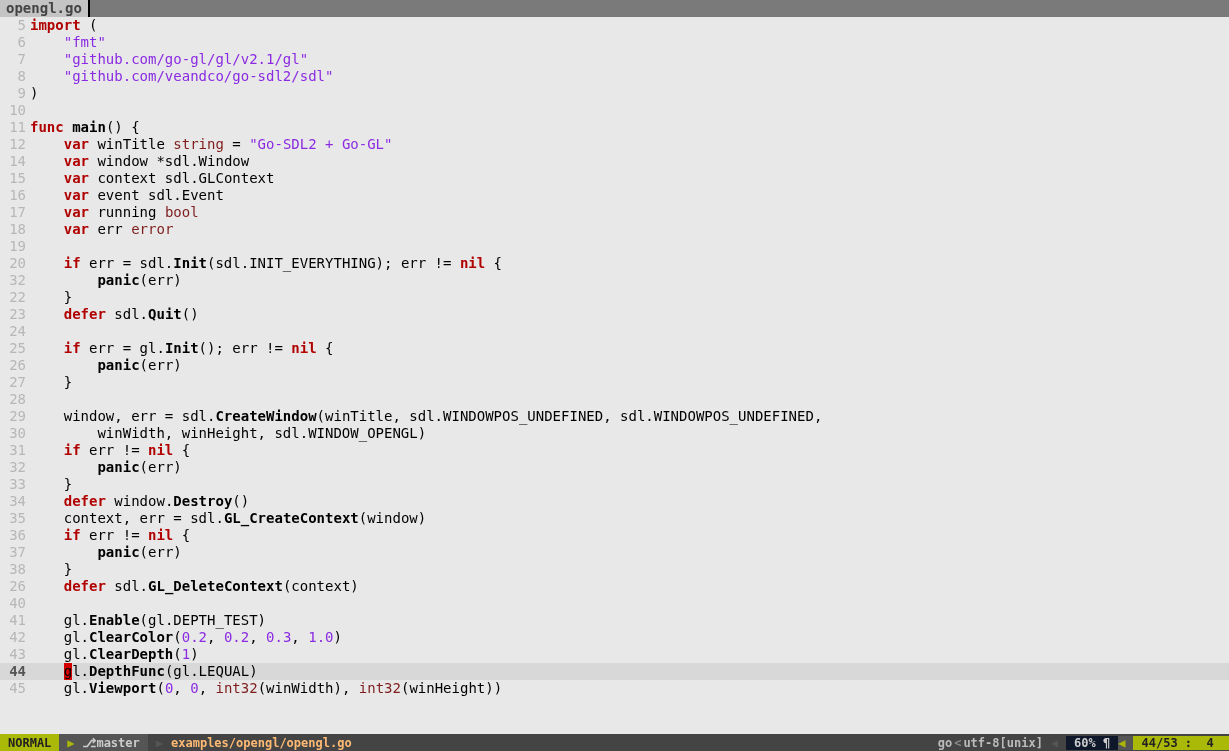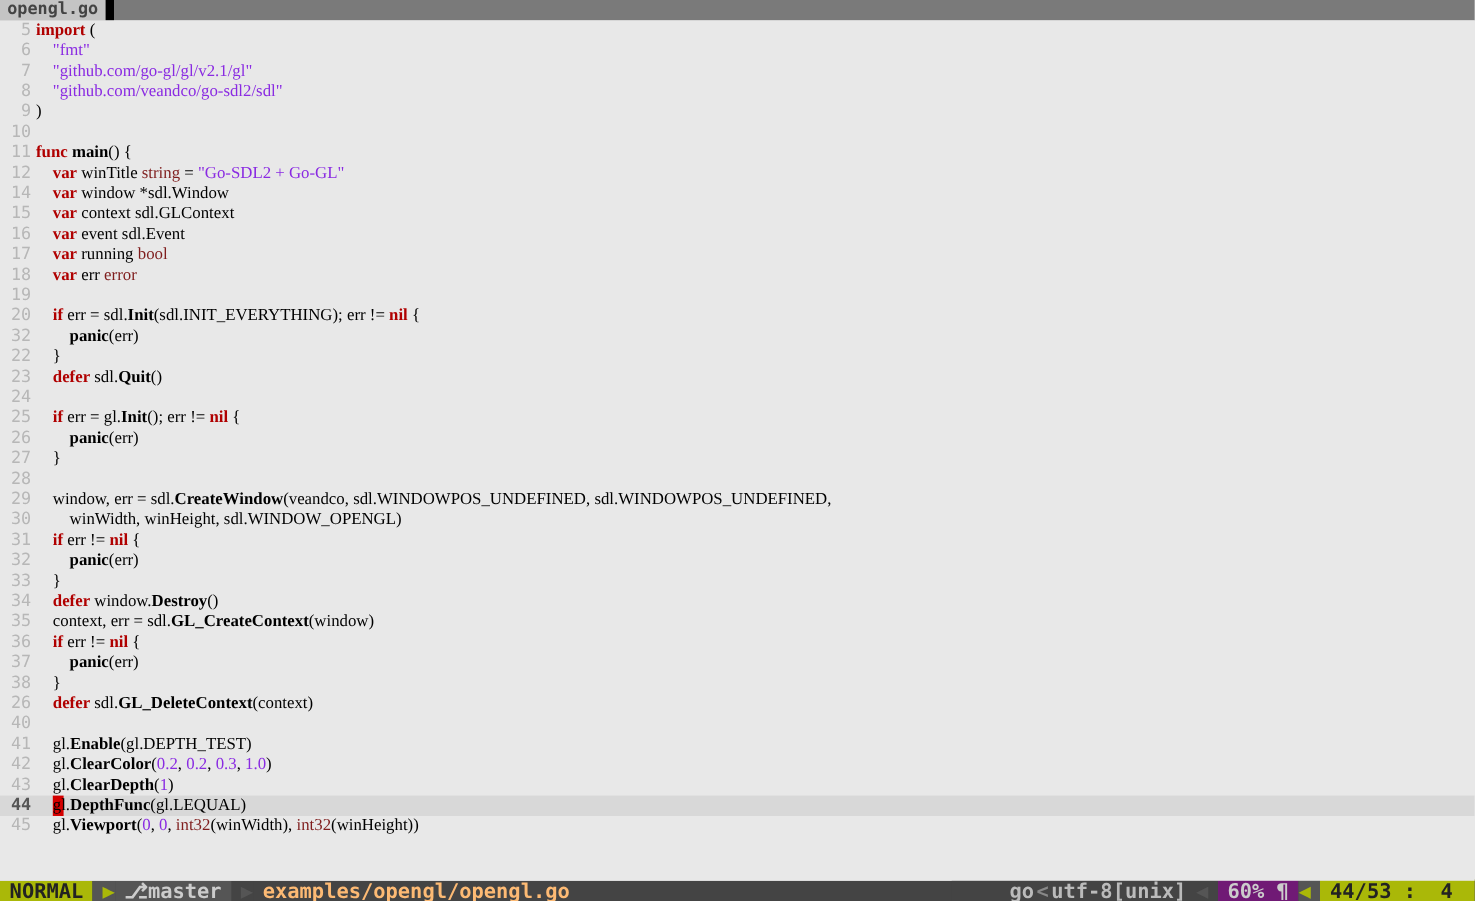--- a/index.html
+++ b/index.html
@@ -17,21 +17,21 @@
   .tabbar {
     background: #7a7a7a;
     height: 17px;
     display: flex;
     color: #444;
     font-weight: bold;
   }
   .tab {
     background: #c4c4c4;
     padding: 0 6px;
-    border-right: 7px solid #000000;
+    border-right: 2px solid #000000;
     line-height: 17px;
   }
   .editor {
     flex: 1;
     background: #e8e8e8;
     color: #222;
     line-height: 17px;
     overflow: hidden;
     position: relative;
   }
@@ -39,21 +39,21 @@
     display: flex;
     white-space: pre;
   }
   .gutter {
     width: 30px;
     text-align: right;
     color: #b7b7b7;
     padding-right: 4px;
     flex-shrink: 0;
   }
-  .code { flex: 1; font-family: Liberation Serif, serif; }
+  .code { flex: 1; }
   .line.cursorline { background: #d8d8d8; }
   .line.cursorline .gutter { color: #555; font-weight:bold;}
   .cursorblock {
     display: inline-block;
     background: #d40000;
     width: 8.5px;
     height: 17px;
     vertical-align: top;
     margin-right:-8.5px;
   }
@@ -62,30 +62,30 @@
   .str { color: #8a2be2; }
   .typ { color: #7f1d1d; }
   .num { color: #8a2be2; }
   .op  { color: #000; }
   .statusbar {
     height: 17px;
     background: #444444;
     color: #d8d8d8;
     display: flex;
     align-items: center;
-    font-size: 17px;
+    font-size: 12px;
     font-weight: bold;
   }
   .st-seg { padding: 0 8px; display:flex; align-items:center; height:100%;}
   .st-mode { background: #aab808; color: #222; }
   .st-branch { background: #555555; color:#ccc;}
   .st-file { background:#444444; color:#fdba74; flex:1;}
   .st-right { background:#444444; display:flex;}
   .st-enc { color:#bbb;margin-left:40px;}
-  .st-pct { background:#701a75;color:#ccc;}
+  .st-pct { background:#0f172a;color:#ccc;}
   .st-pos { background:#aab808;color:#222;}
   .sep  { padding:0 2px; color:#888;}
   .sepL { color:#aab808; background:#555555; padding-right:0;}
   .sepL2{ color:#555555; background:#444444; padding-right:0;}
   .sepR2{ color:#555555; background:#444444; padding-left:0;}
   .sepR { color:#aab808; background:#555555; padding-left:0;}
   .pil  { font-family: monospace;}
 </style>
 </head>
 <body>
@@ -111,21 +111,21 @@
     <div class="line"><span class="gutter">19</span><span class="code"></span></div>
     <div class="line"><span class="gutter">20</span><span class="code"><span class="op">    </span><span class="kw">if</span><span class="op"> err = sdl.</span><span class="fn">Init</span><span class="op">(sdl.INIT_EVERYTHING); err != </span><span class="kw">nil</span><span class="op"> {</span></span></div>
     <div class="line"><span class="gutter">32</span><span class="code"><span class="op">        </span><span class="fn">panic</span><span class="op">(err)</span></span></div>
     <div class="line"><span class="gutter">22</span><span class="code"><span class="op">    }</span></span></div>
     <div class="line"><span class="gutter">23</span><span class="code"><span class="op">    </span><span class="kw">defer</span><span class="op"> sdl.</span><span class="fn">Quit</span><span class="op">()</span></span></div>
     <div class="line"><span class="gutter">24</span><span class="code"></span></div>
     <div class="line"><span class="gutter">25</span><span class="code"><span class="op">    </span><span class="kw">if</span><span class="op"> err = gl.</span><span class="fn">Init</span><span class="op">(); err != </span><span class="kw">nil</span><span class="op"> {</span></span></div>
     <div class="line"><span class="gutter">26</span><span class="code"><span class="op">        </span><span class="fn">panic</span><span class="op">(err)</span></span></div>
     <div class="line"><span class="gutter">27</span><span class="code"><span class="op">    }</span></span></div>
     <div class="line"><span class="gutter">28</span><span class="code"></span></div>
-    <div class="line"><span class="gutter">29</span><span class="code"><span class="op">    window, err = sdl.</span><span class="fn">CreateWindow</span><span class="op">(veandco, sdl.WINDOWPOS_UNDEFINED, sdl.WINDOWPOS_UNDEFINED,</span></span></div>
+    <div class="line"><span class="gutter">29</span><span class="code"><span class="op">    window, err = sdl.</span><span class="fn">CreateWindow</span><span class="op">(winTitle, sdl.WINDOWPOS_UNDEFINED, sdl.WINDOWPOS_UNDEFINED,</span></span></div>
     <div class="line"><span class="gutter">30</span><span class="code"><span class="op">        winWidth, winHeight, sdl.WINDOW_OPENGL)</span></span></div>
     <div class="line"><span class="gutter">31</span><span class="code"><span class="op">    </span><span class="kw">if</span><span class="op"> err != </span><span class="kw">nil</span><span class="op"> {</span></span></div>
     <div class="line"><span class="gutter">32</span><span class="code"><span class="op">        </span><span class="fn">panic</span><span class="op">(err)</span></span></div>
     <div class="line"><span class="gutter">33</span><span class="code"><span class="op">    }</span></span></div>
     <div class="line"><span class="gutter">34</span><span class="code"><span class="op">    </span><span class="kw">defer</span><span class="op"> window.</span><span class="fn">Destroy</span><span class="op">()</span></span></div>
     <div class="line"><span class="gutter">35</span><span class="code"><span class="op">    context, err = sdl.</span><span class="fn">GL_CreateContext</span><span class="op">(window)</span></span></div>
     <div class="line"><span class="gutter">36</span><span class="code"><span class="op">    </span><span class="kw">if</span><span class="op"> err != </span><span class="kw">nil</span><span class="op"> {</span></span></div>
     <div class="line"><span class="gutter">37</span><span class="code"><span class="op">        </span><span class="fn">panic</span><span class="op">(err)</span></span></div>
     <div class="line"><span class="gutter">38</span><span class="code"><span class="op">    }</span></span></div>
     <div class="line"><span class="gutter">26</span><span class="code"><span class="op">    </span><span class="kw">defer</span><span class="op"> sdl.</span><span class="fn">GL_DeleteContext</span><span class="op">(context)</span></span></div>

